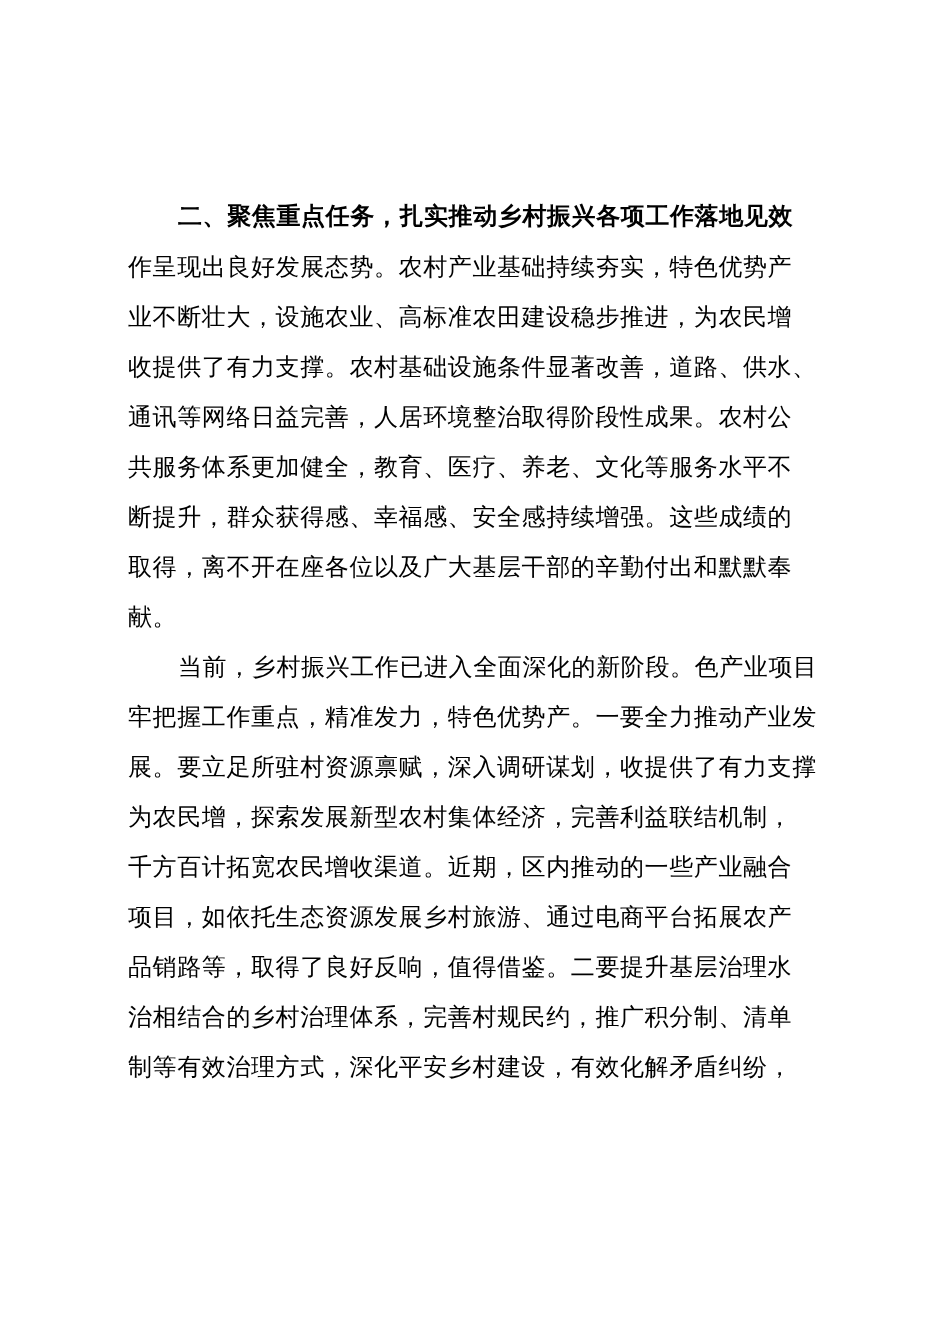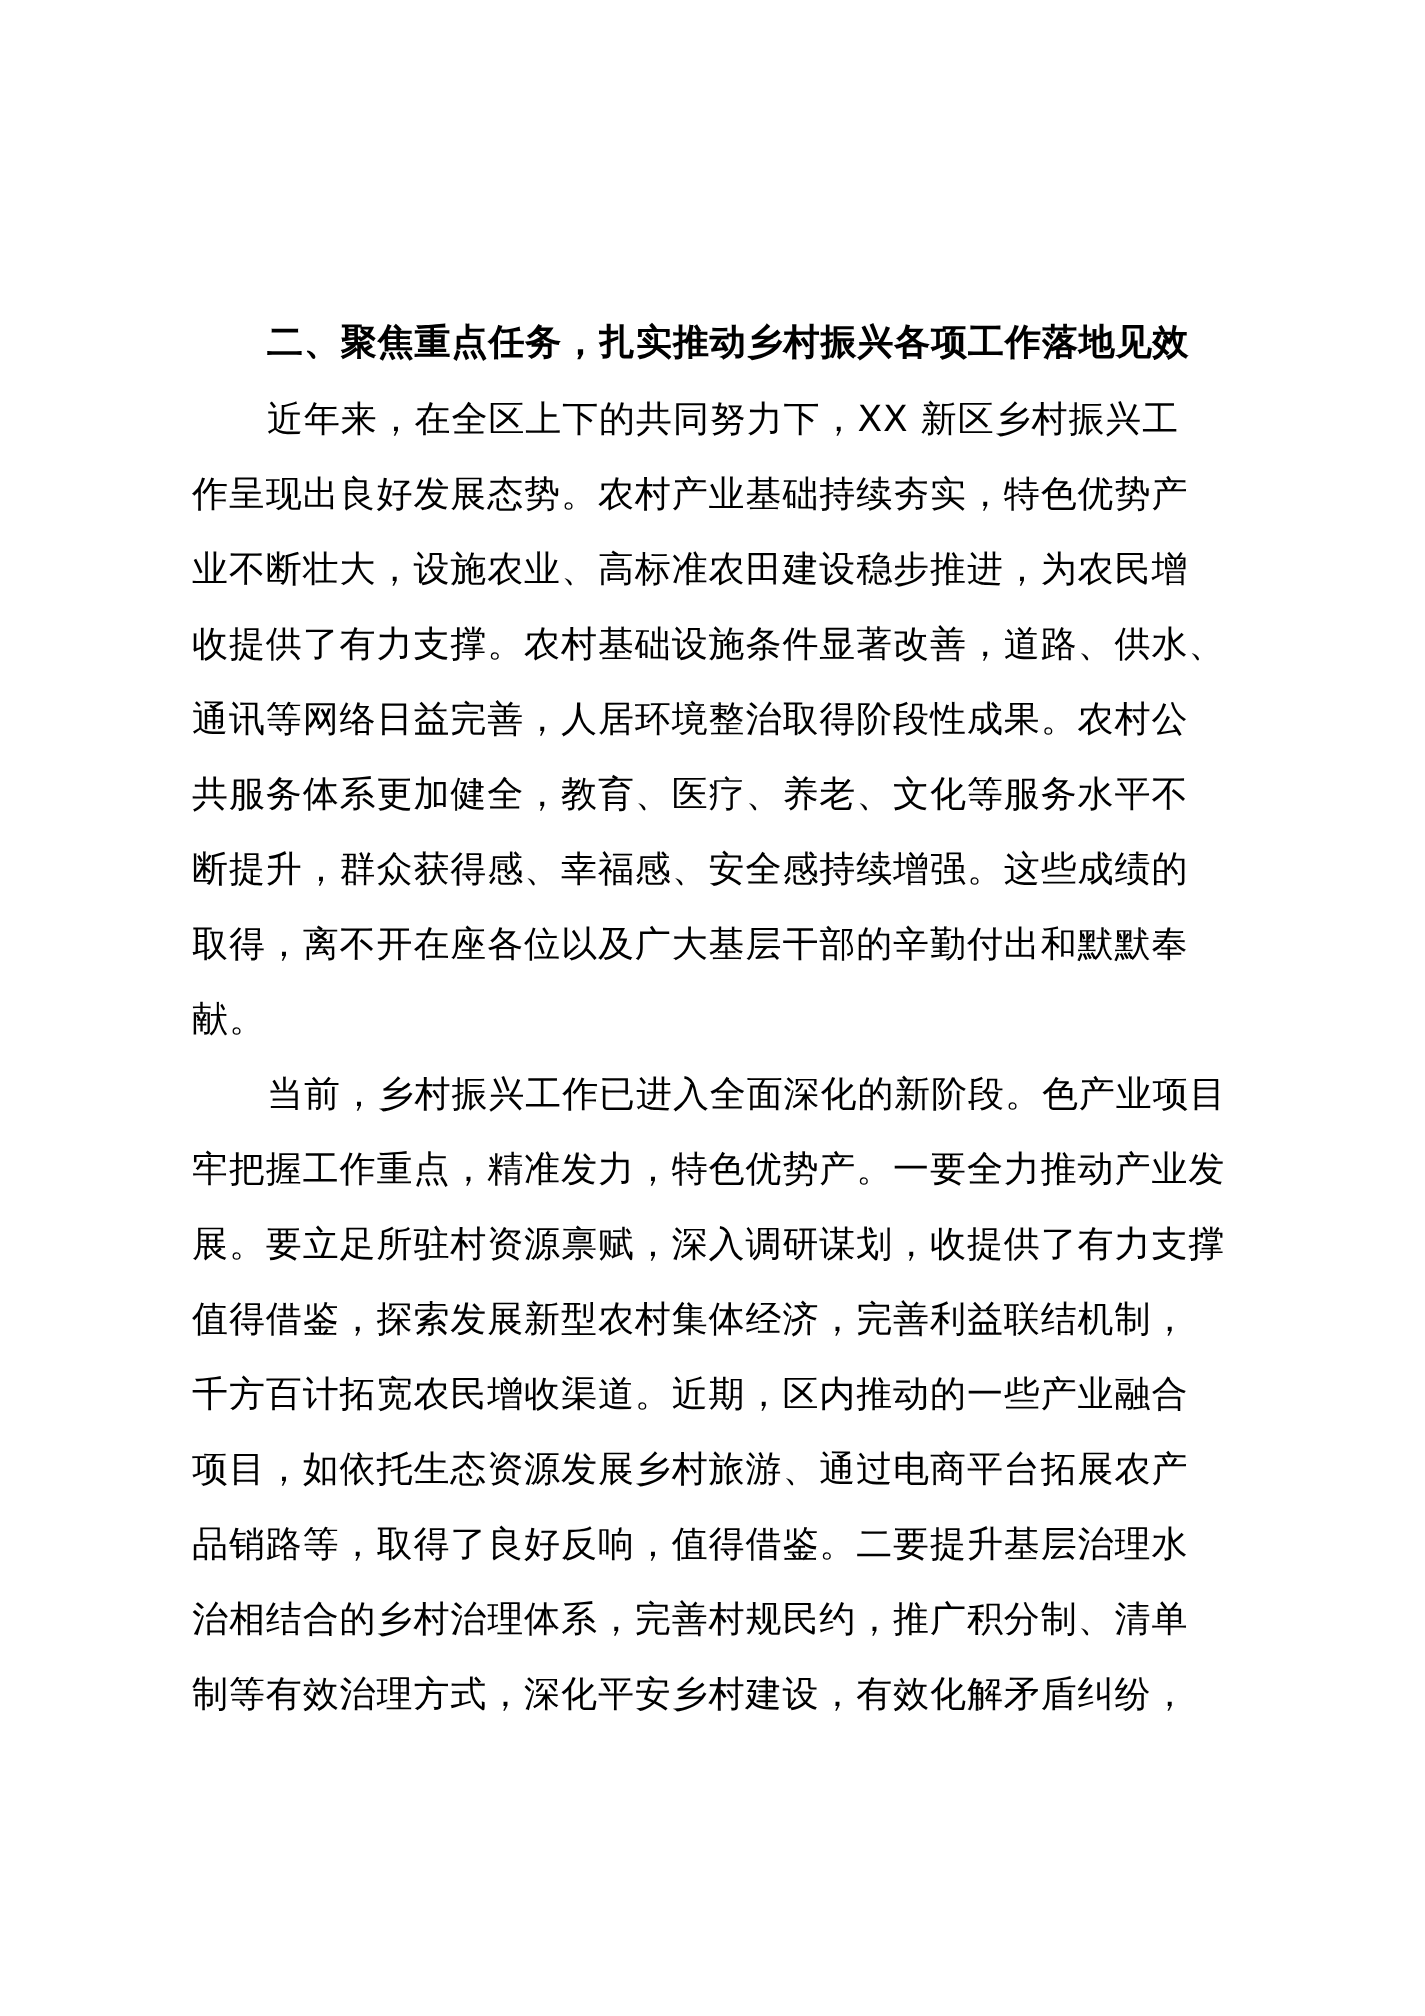--- a/index.html
+++ b/index.html
@@ -15,21 +15,20 @@
       font-family: "DejaVu Sans", "Liberation Sans", sans-serif;
       color: #000000;
     }
     .page {
       position: absolute;
       left: 0;
       top: 0;
       width: 950px;
       height: 1236px;
       background: #ffffff;
-      margin-top: 12px;
     }
     .content {
       position: absolute;
       left: 128px;
       top: 194px;
       width: 700px;
     }
     .line {
       height: 50px;
       line-height: 50px;
@@ -49,36 +48,35 @@
   </style>
 </head>
 <body>
 
 <div class="page">
   <div class="content">
 
     <div class="line heading">二、聚焦重点任务，扎实推动乡村振兴各项工作落地见效</div>
 
     <div>
-      <div class="line indent">近年来，在全区上下的共同努力下，XX 新区乡村振兴工</div>
       <div class="line">作呈现出良好发展态势。农村产业基础持续夯实，特色优势产</div>
       <div class="line">业不断壮大，设施农业、高标准农田建设稳步推进，为农民增</div>
       <div class="line">收提供了有力支撑。农村基础设施条件显著改善，道路、供水、</div>
       <div class="line">通讯等网络日益完善，人居环境整治取得阶段性成果。农村公</div>
       <div class="line">共服务体系更加健全，教育、医疗、养老、文化等服务水平不</div>
       <div class="line">断提升，群众获得感、幸福感、安全感持续增强。这些成绩的</div>
       <div class="line">取得，离不开在座各位以及广大基层干部的辛勤付出和默默奉</div>
       <div class="line">献。</div>
     </div>
 
     <div>
       <div class="line indent">当前，乡村振兴工作已进入全面深化的新阶段。色产业项目</div>
       <div class="line">牢把握工作重点，精准发力，特色优势产。一要全力推动产业发</div>
       <div class="line">展。要立足所驻村资源禀赋，深入调研谋划，收提供了有力支撑</div>
-      <div class="line">值得借鉴，探索发展新型农村集体经济，完善利益联结机制，</div>
+      <div class="line">为农民增，探索发展新型农村集体经济，完善利益联结机制，</div>
       <div class="line">千方百计拓宽农民增收渠道。近期，区内推动的一些产业融合</div>
       <div class="line">项目，如依托生态资源发展乡村旅游、通过电商平台拓展农产</div>
       <div class="line">品销路等，取得了良好反响，值得借鉴。二要提升基层治理水</div>
       <div class="line">治相结合的乡村治理体系，完善村规民约，推广积分制、清单</div>
       <div class="line">制等有效治理方式，深化平安乡村建设，有效化解矛盾纠纷，</div>
     </div>
 
   </div>
 </div>
 

